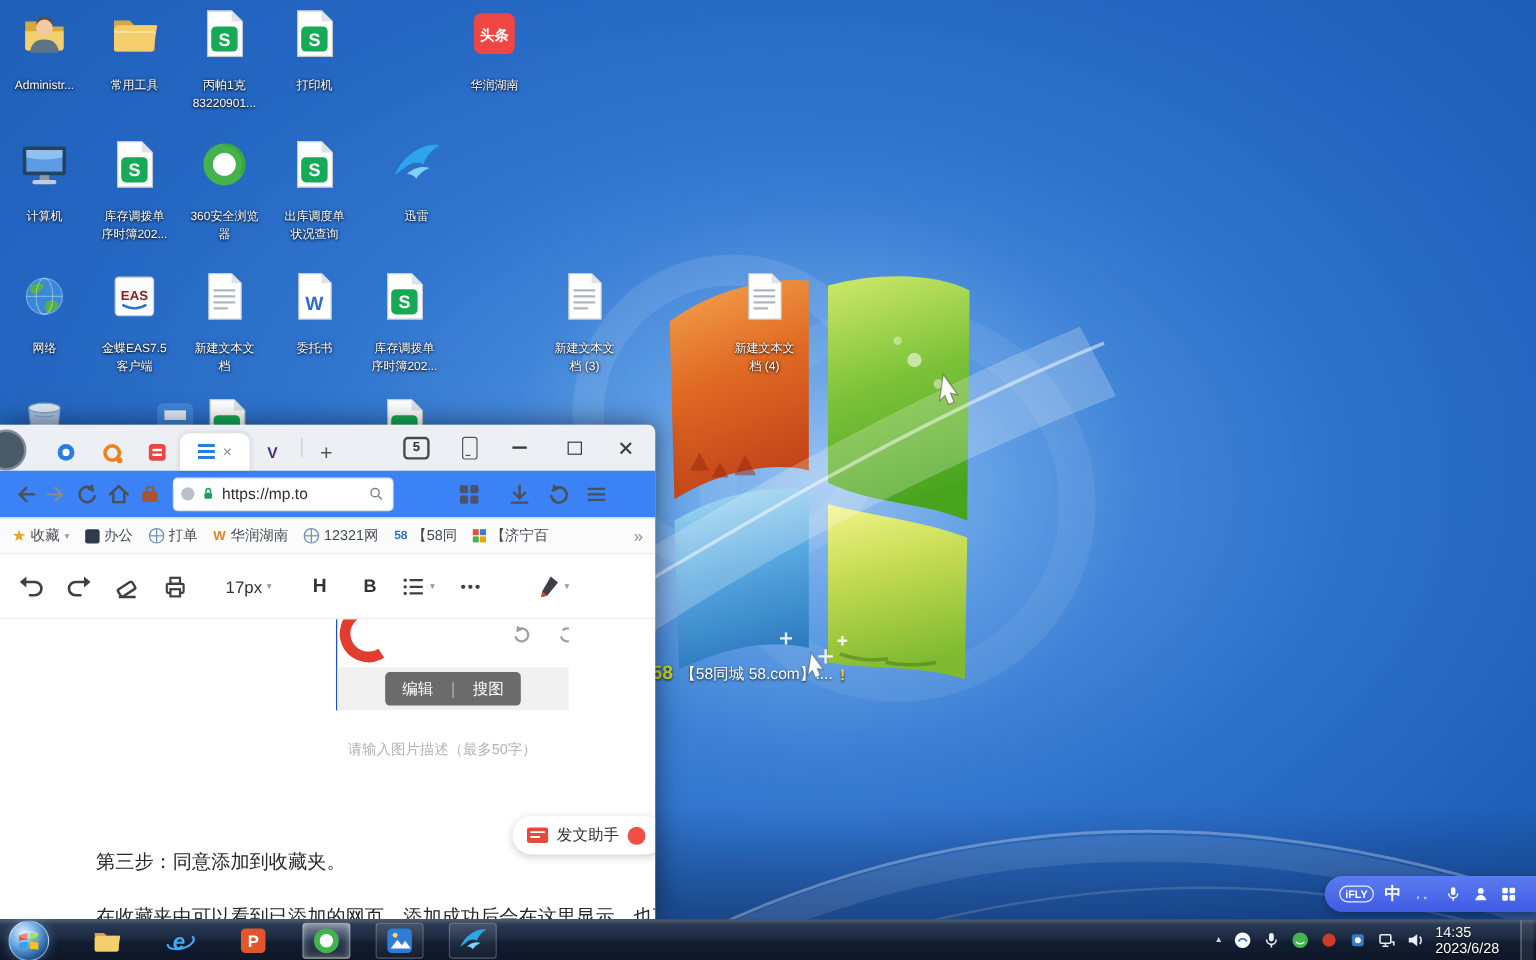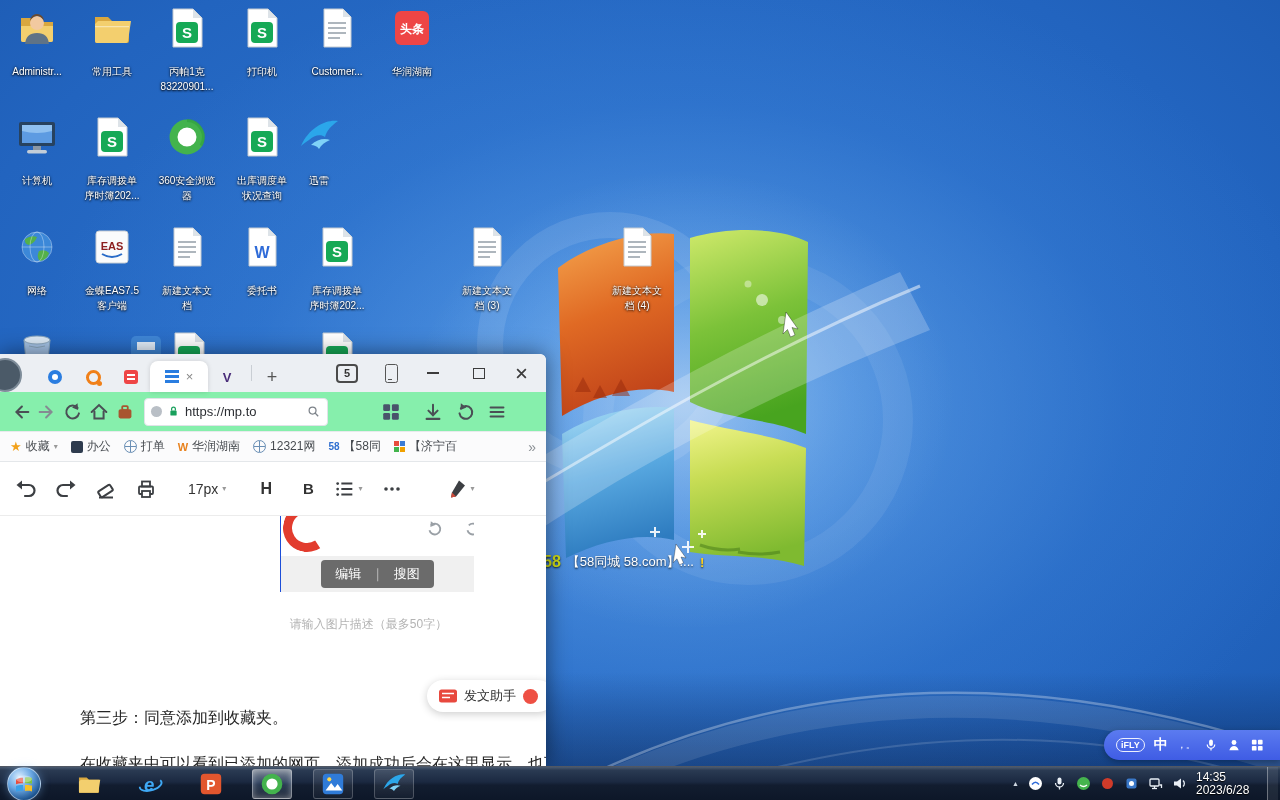--- a/index.html
+++ b/index.html
@@ -41,21 +41,21 @@
   .tclose{font-size:13px;color:#888;line-height:1}
   .tsep{width:1px;height:16px;background:#c9ced4;margin:0 5px;align-self:center}
   .newtab{width:30px;height:30px;display:flex;align-items:center;justify-content:center;font-size:18px;color:#555}
   .wc{position:absolute;top:0;height:38px;width:30px;display:flex;align-items:center;justify-content:center}
   .badge5{min-width:14px;height:15px;padding:0 2px;border:2px solid #4a4a4a;border-radius:4px;font-size:11px;font-weight:bold;
     color:#333;display:flex;align-items:center;justify-content:center}
   .phone-ic{width:11px;height:17px;border:1.5px solid #555;border-radius:2.5px;position:relative}
   .phone-ic::after{content:"";position:absolute;left:2.5px;bottom:1.5px;width:4px;height:1.5px;background:#555}
   .mini{width:12px;height:2px;background:#3c3c3c}
   .maxi{width:10px;height:9px;border:1.6px solid #3c3c3c}
-  .navbar{height:40px;background:#86efac;border-bottom:1px solid #e8eaed;display:flex;align-items:center;padding:0 8px;box-sizing:border-box}
+  .navbar{height:40px;background:#3b82f6;border-bottom:1px solid #e8eaed;display:flex;align-items:center;padding:0 8px;box-sizing:border-box}
   .nv{width:26px;height:26px;display:flex;align-items:center;justify-content:center;flex:0 0 auto}
   .nv svg{width:22px;height:22px}
   .urlbar{margin-left:6px;width:184px;height:28px;background:#fff;border:1px solid #e0e3e8;border-radius:4px;
     display:flex;align-items:center;padding:0 6px;box-sizing:border-box;gap:4px;flex:0 0 auto}
   .info-ic{width:11px;height:11px;border-radius:50%;background:#b9bfc6;flex:0 0 auto}
   .url{font-size:13px;color:#2b2e33;flex:1;white-space:nowrap;overflow:hidden}
   .bookbar{height:30px;background:#fbfbfc;border-bottom:1px solid #e4e7ea;display:flex;align-items:center;padding:0 10px;box-sizing:border-box}
   .bm{display:inline-flex;align-items:center;gap:4px;margin-right:13px;font-size:12px;color:#474b50;white-space:nowrap}
   .star{color:#f2a11a;font-size:13px}
   .crt{font-size:8px;color:#999}
@@ -216,35 +216,20 @@
     <div class="g">
         <svg viewBox="0 0 44 44">
       <path d="M8,3 h20 l9,9 v29 H8 Z" fill="#fff" stroke="#c3cad1"></path>
       <path d="M28,3 l9,9 h-9 Z" fill="#dde3e8"></path>
       <rect x="11" y="16" width="22" height="21" rx="4" fill="#16a956"></rect>
       <text x="22" y="32" font-size="15" font-weight="bold" fill="#fff" text-anchor="middle">S</text>
     </svg>
       </div>
     <div class="lb">打印机</div>
   </div>
-  <div class="dicon" style="left:299px;top:6px">
-    <div class="g">
-        <svg viewBox="0 0 44 44">
-      <path d="M9,3 h19 l8,8 v30 H9 Z" fill="#fff" stroke="#c3cad1"></path>
-      <path d="M28,3 l8,8 h-8 Z" fill="#dde3e8"></path>
-      <g stroke="#aeb6bd" stroke-width="2">
-            <line x1="13" y1="17" x2="31" y2="17"></line>
-            <line x1="13" y1="22" x2="31" y2="22"></line>
-            <line x1="13" y1="27" x2="31" y2="27"></line>
-            <line x1="13" y1="32" x2="25" y2="32"></line>
-          </g>
-    </svg>
-      </div>
-    <div class="lb">Customer...</div>
-  </div>
   <div class="dicon" style="left:374px;top:6px">
     <div class="g">
         <svg viewBox="0 0 44 44">
       <rect x="5" y="5" width="34" height="34" rx="6" fill="#ee4545"></rect>
       <text x="22" y="27" font-size="12" font-weight="bold" fill="#fff" text-anchor="middle">头条</text>
     </svg>
       </div>
     <div class="lb">华润湖南</div>
   </div>
 
@@ -288,21 +273,21 @@
         <svg viewBox="0 0 44 44">
       <path d="M8,3 h20 l9,9 v29 H8 Z" fill="#fff" stroke="#c3cad1"></path>
       <path d="M28,3 l9,9 h-9 Z" fill="#dde3e8"></path>
       <rect x="11" y="16" width="22" height="21" rx="4" fill="#16a956"></rect>
       <text x="22" y="32" font-size="15" font-weight="bold" fill="#fff" text-anchor="middle">S</text>
     </svg>
       </div>
     <div class="lb">出库调度单
 状况查询</div>
   </div>
-  <div class="dicon" style="left:281px;top:115px">
+  <div class="dicon" style="left:309px;top:115px">
     <div class="g">
         <svg viewBox="0 0 44 44">
       <path d="M4,31 C12,12 30,4 41,6 C34,11 30,15 28,22 C24,19 17,20 12,25 C9,27 6,29 4,31 Z" fill="#2ba6ea"></path>
       <path d="M14,30 C20,24 28,23 33,25 C28,27 24,30 22,34 C20,31 17,30 14,30 Z" fill="#7fd2f7"></path>
     </svg>
       </div>
     <div class="lb">迅雷</div>
   </div>
 
   <div class="dicon" style="left:-1px;top:225px">

